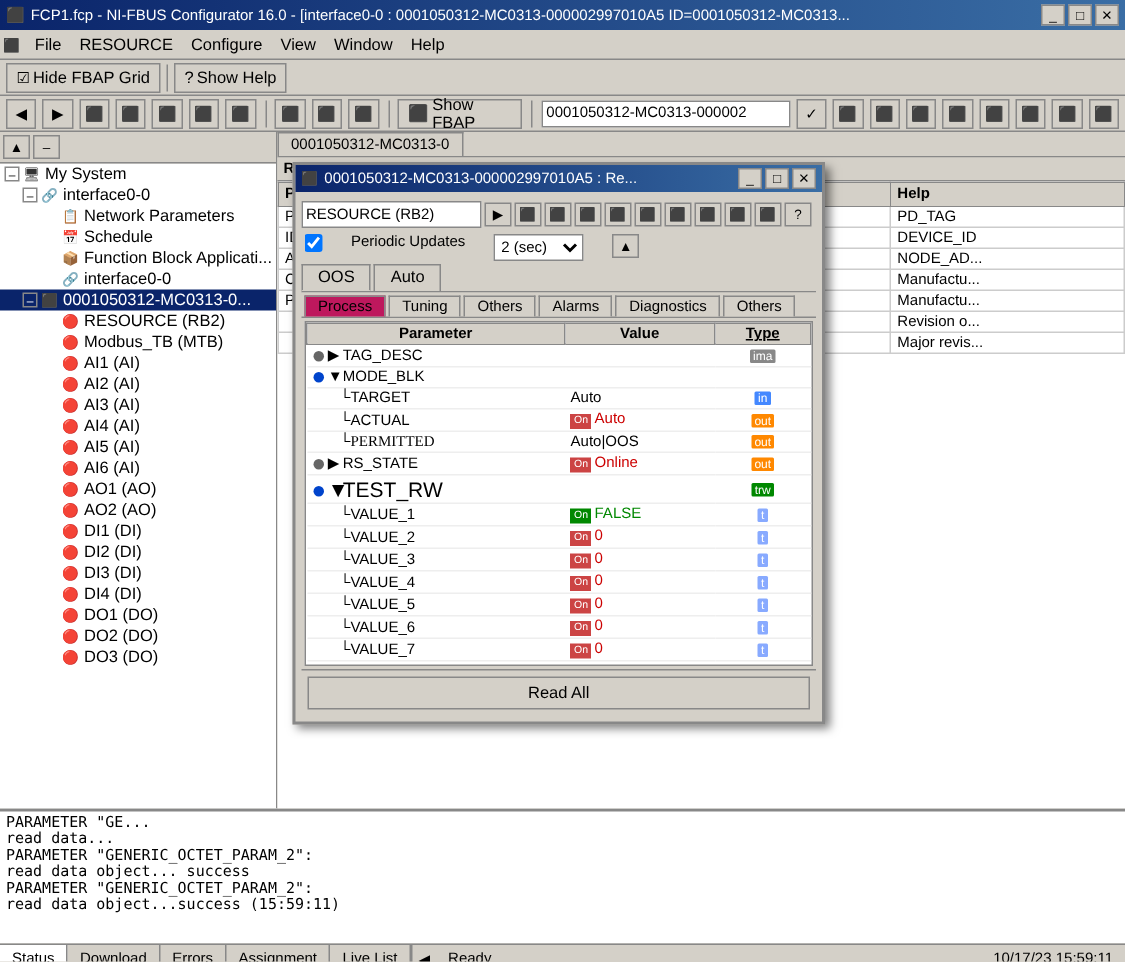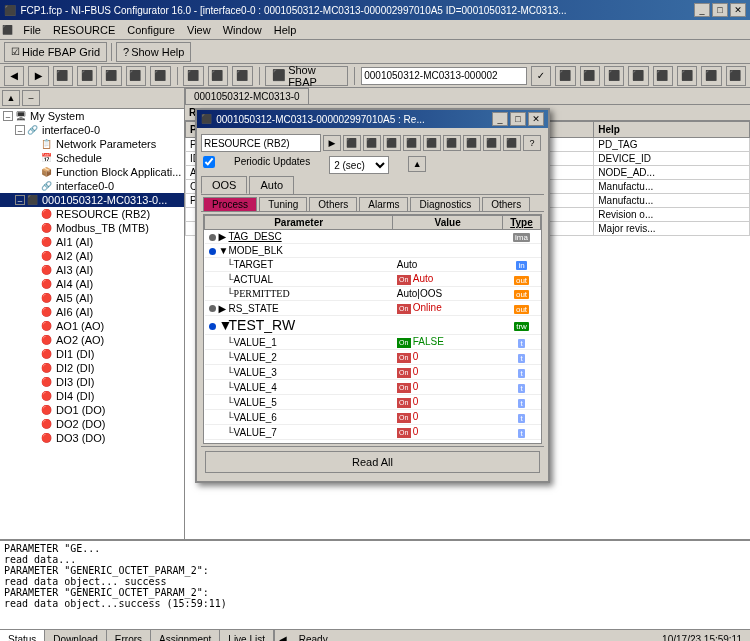--- a/index.html
+++ b/index.html
@@ -434,26 +434,26 @@
         <div class="sub-tab">Diagnostics</div>
         <div class="sub-tab">Others</div>
       </div>
 
       <div class="param-area">
         <table class="param-grid">
           <thead>
             <tr>
               <th>Parameter</th>
               <th>Value</th>
-              <th style="width:38px;text-decoration:underline;">Type</th>
+              <th style="width:64px;text-decoration:underline;">Type</th>
             </tr>
           </thead>
           <tbody id="modal-param-body">
           <tr>
-                <td style="font-size:10px;text-decoration:underline;"><span style="padding-left:0px;"><span style="display:inline-block;width:7px;height:7px;background:#666;border-radius:50%;margin-right:3px;vertical-align:middle;"></span><span style="width:10px;display:inline-block;">▶</span>TAG_DESC</span></td>
+                <td style="font-size:10px;"><span style="padding-left:0px;"><span style="display:inline-block;width:7px;height:7px;background:#666;border-radius:50%;margin-right:3px;vertical-align:middle;"></span><span style="width:10px;display:inline-block;">▶</span>TAG_DESC</span></td>
     <td style="font-size:10px;"></td>
     <td style="font-size:10px;text-align:center;"><span style="background:#888;color:white;font-size:8px;padding:0 2px;border-radius:1px;">ima</span></td>
               </tr>
               <tr>
                 <td style="font-size:10px;"><span style="padding-left:0px;"><span style="display:inline-block;width:7px;height:7px;background:#0044cc;border-radius:50%;margin-right:3px;vertical-align:middle;"></span><span style="width:10px;display:inline-block;">▼</span>MODE_BLK</span></td>
     <td style="font-size:10px;"></td>
     <td style="font-size:10px;text-align:center;"></td>
               </tr>
               <tr>
                 <td style="font-size:10px;"><span style="padding-left:18px;">└TARGET</span></td>

